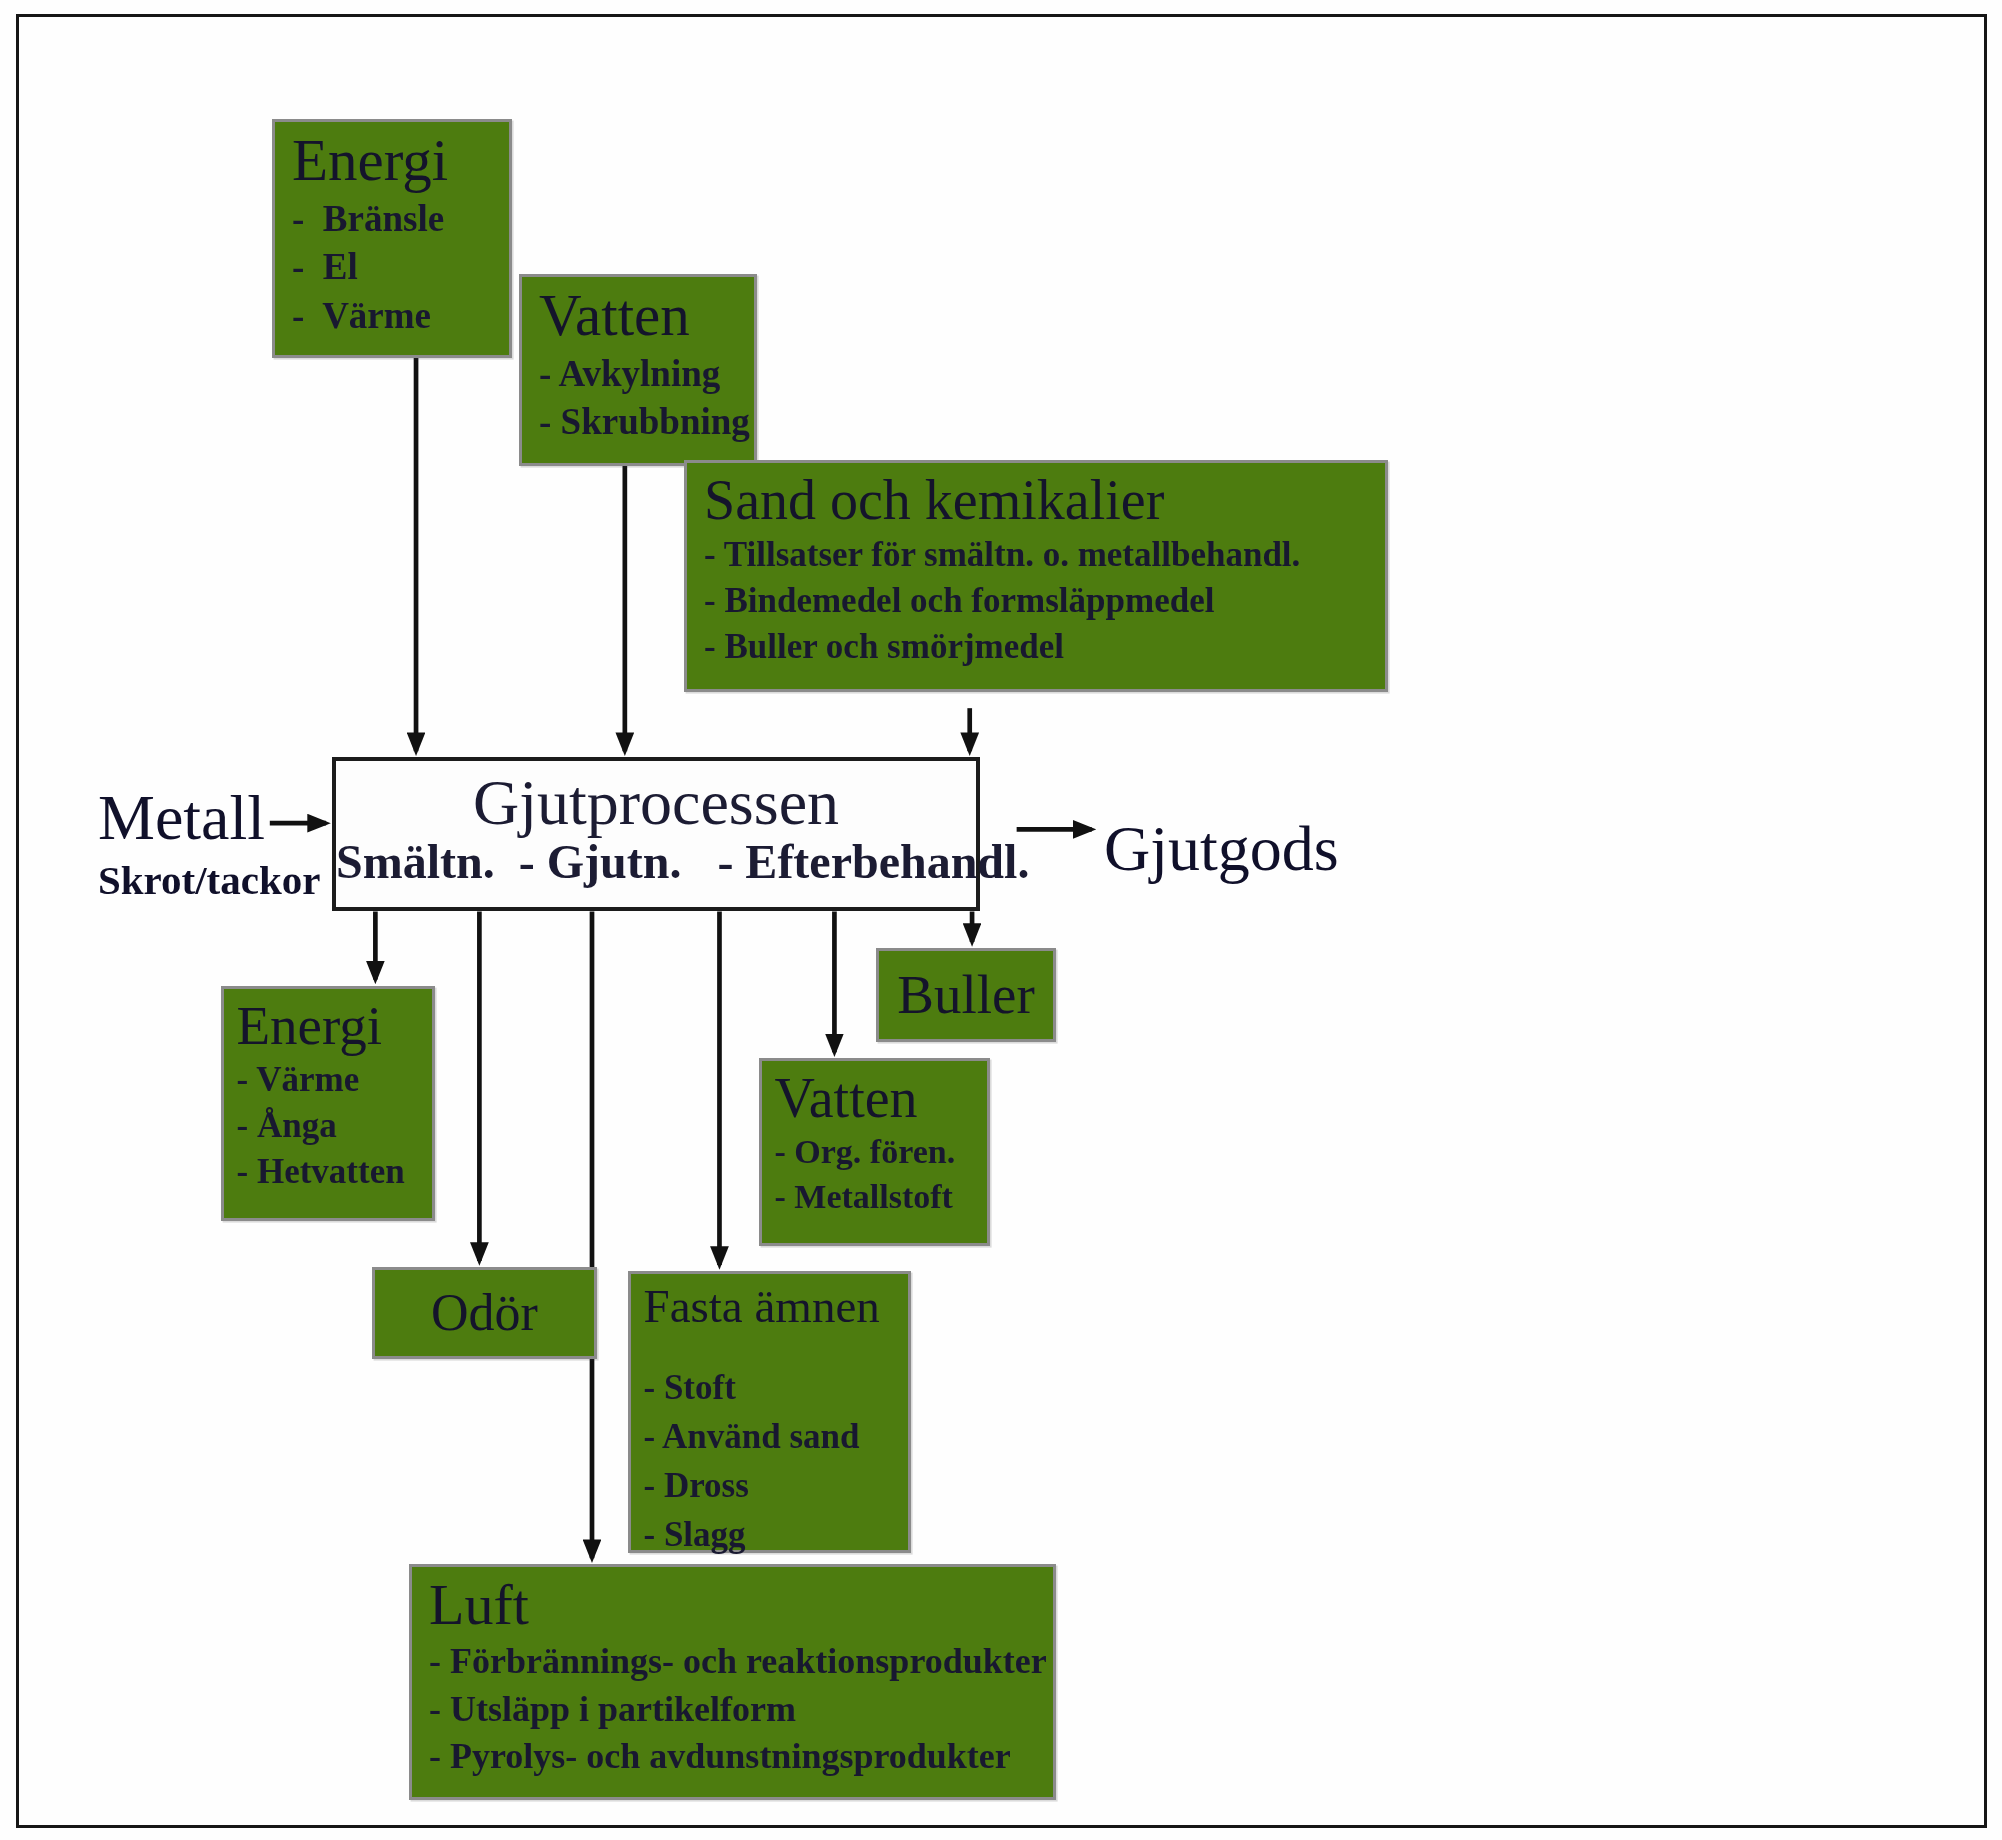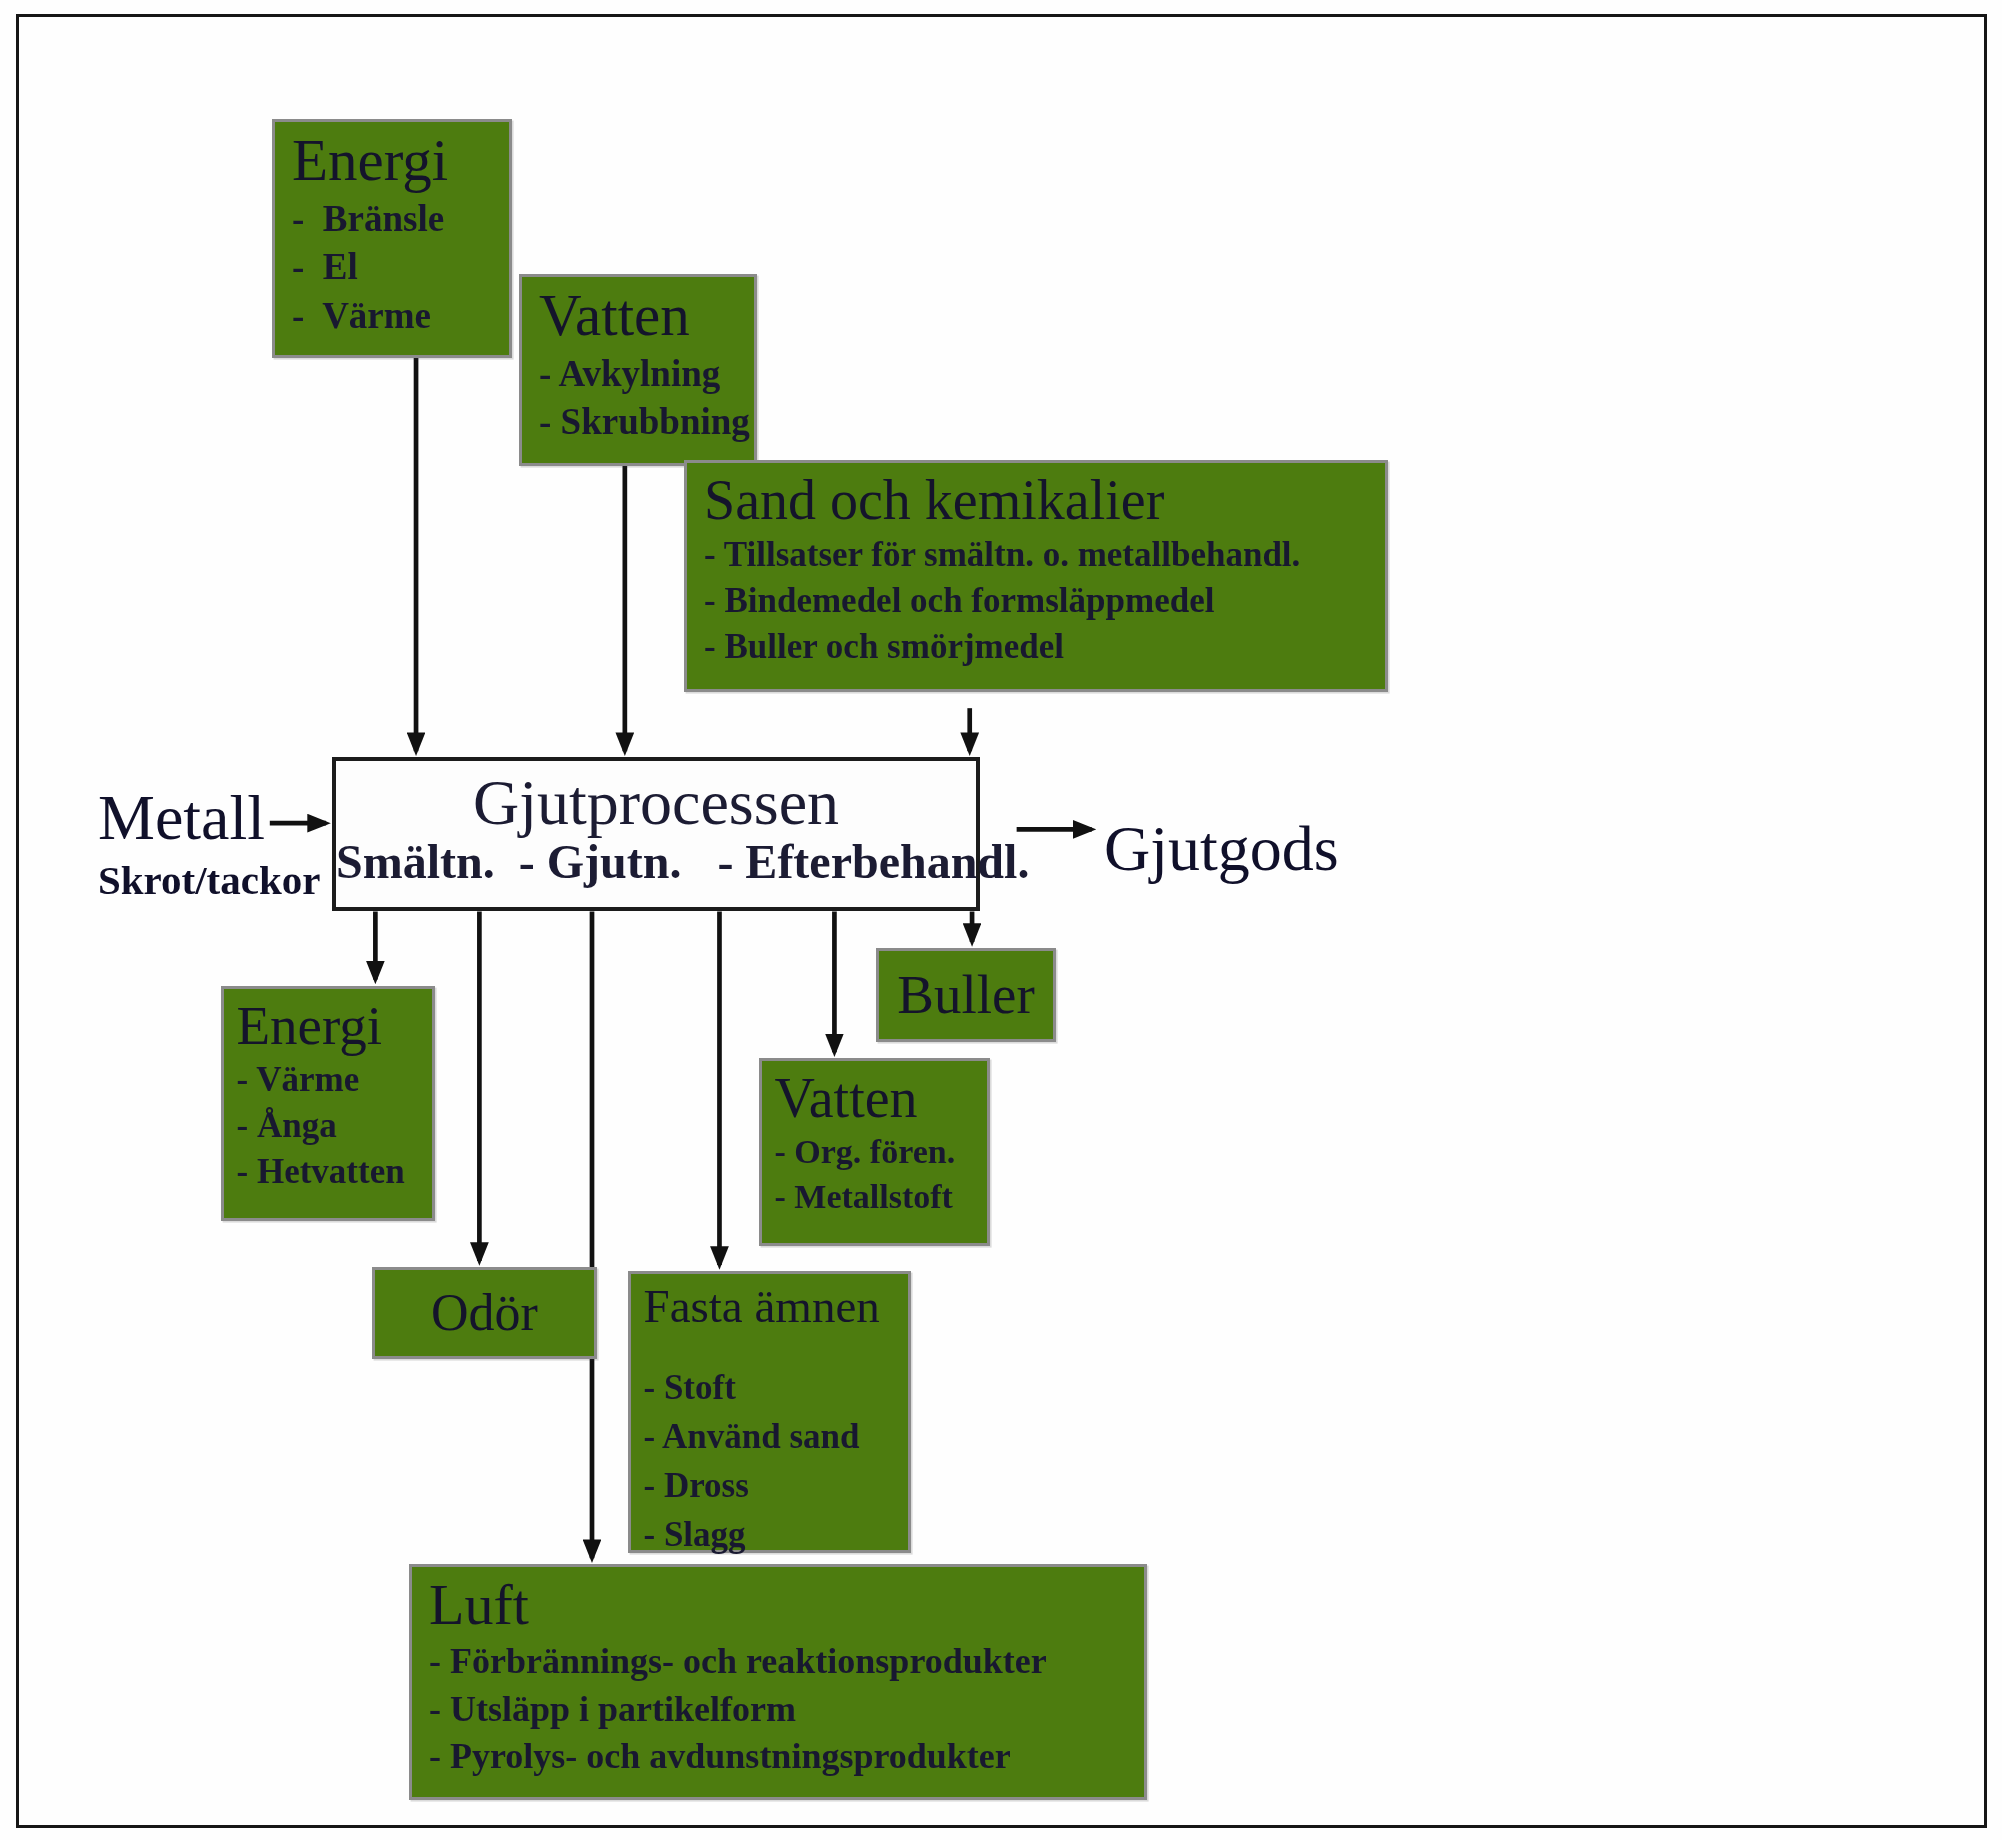--- a/index.html
+++ b/index.html
@@ -102,20 +102,20 @@
   </div>
 
   <div class="gbox" style="left:628px;top:1271px;width:283px;height:282px;padding-left:12.5px;">
     <div class="btitle" style="font-size:47px;">Fasta ämnen</div>
     <div class="bitems" style="font-size:35px;line-height:1.4;margin-top:30px;">- Stoft</div>
     <div class="bitems" style="font-size:35px;line-height:1.4;">- Använd sand</div>
     <div class="bitems" style="font-size:35px;line-height:1.4;">- Dross</div>
     <div class="bitems" style="font-size:35px;line-height:1.4;">- Slagg</div>
   </div>
 
-  <div class="gbox" style="left:409px;top:1564px;width:738px;height:236px;">
+  <div class="gbox" style="left:409px;top:1564px;width:647px;height:236px;">
     <div class="btitle" style="font-size:58px;">Luft</div>
     <div class="bitems" style="font-size:36px;">- Förbrännings- och reaktionsprodukter</div>
     <div class="bitems" style="font-size:36px;">- Utsläpp i partikelform</div>
     <div class="bitems" style="font-size:36px;">- Pyrolys- och avdunstningsprodukter</div>
   </div>
 </div>
 
 
 </body></html>

